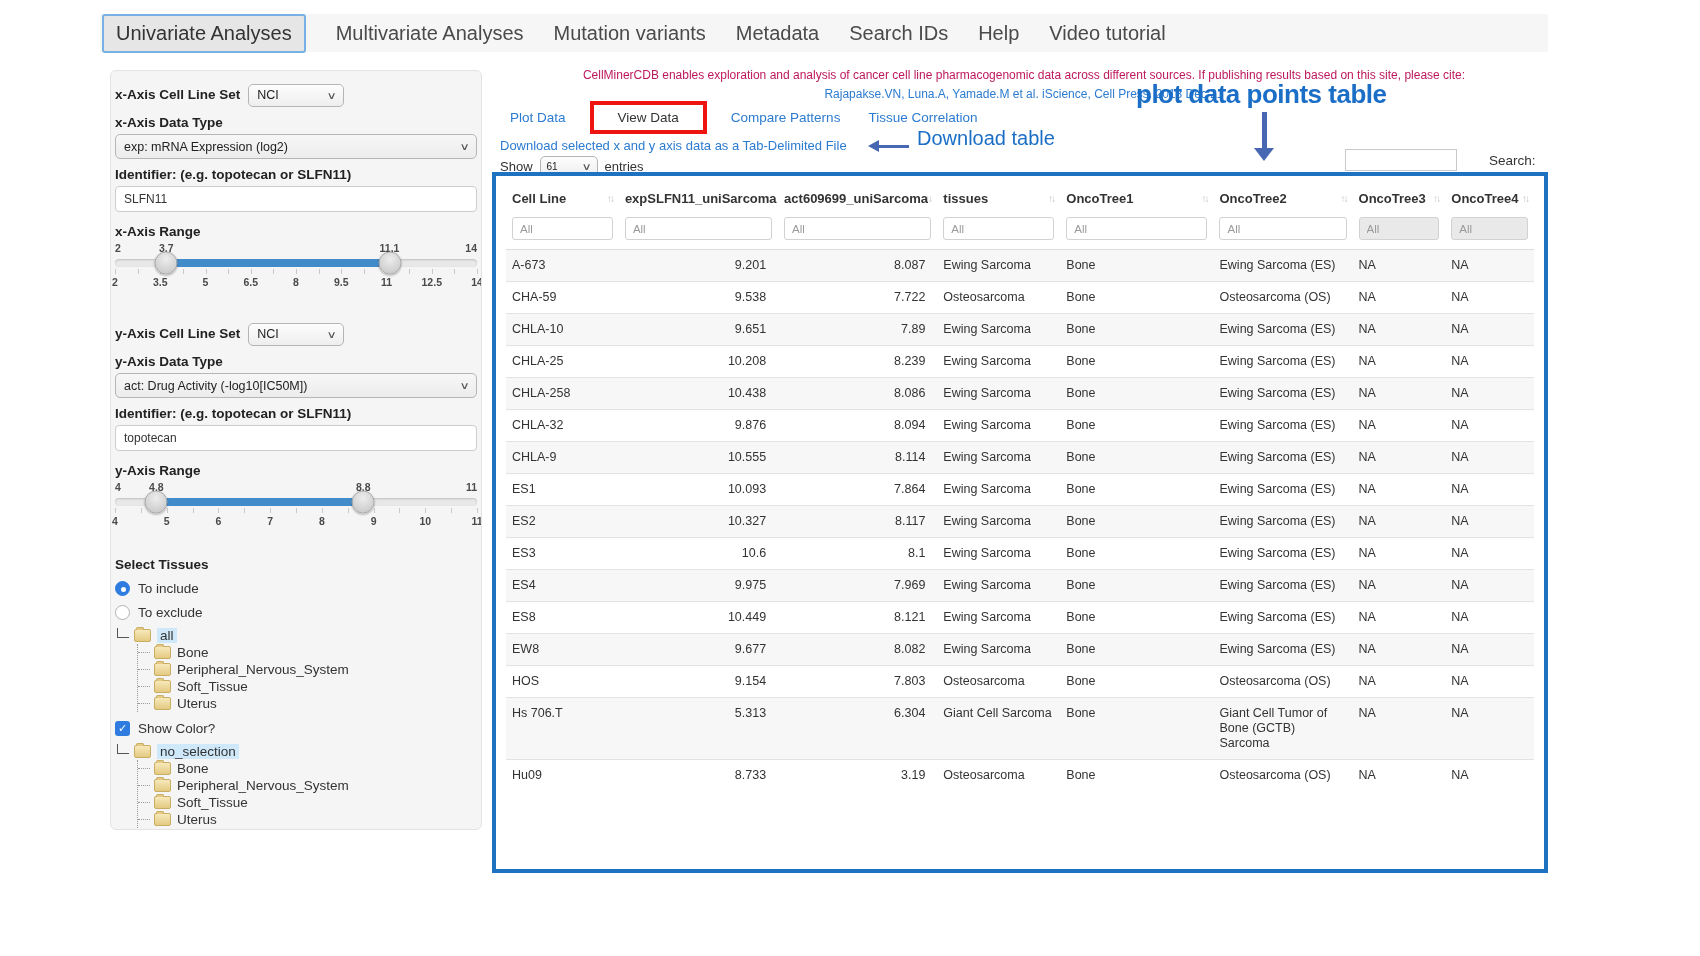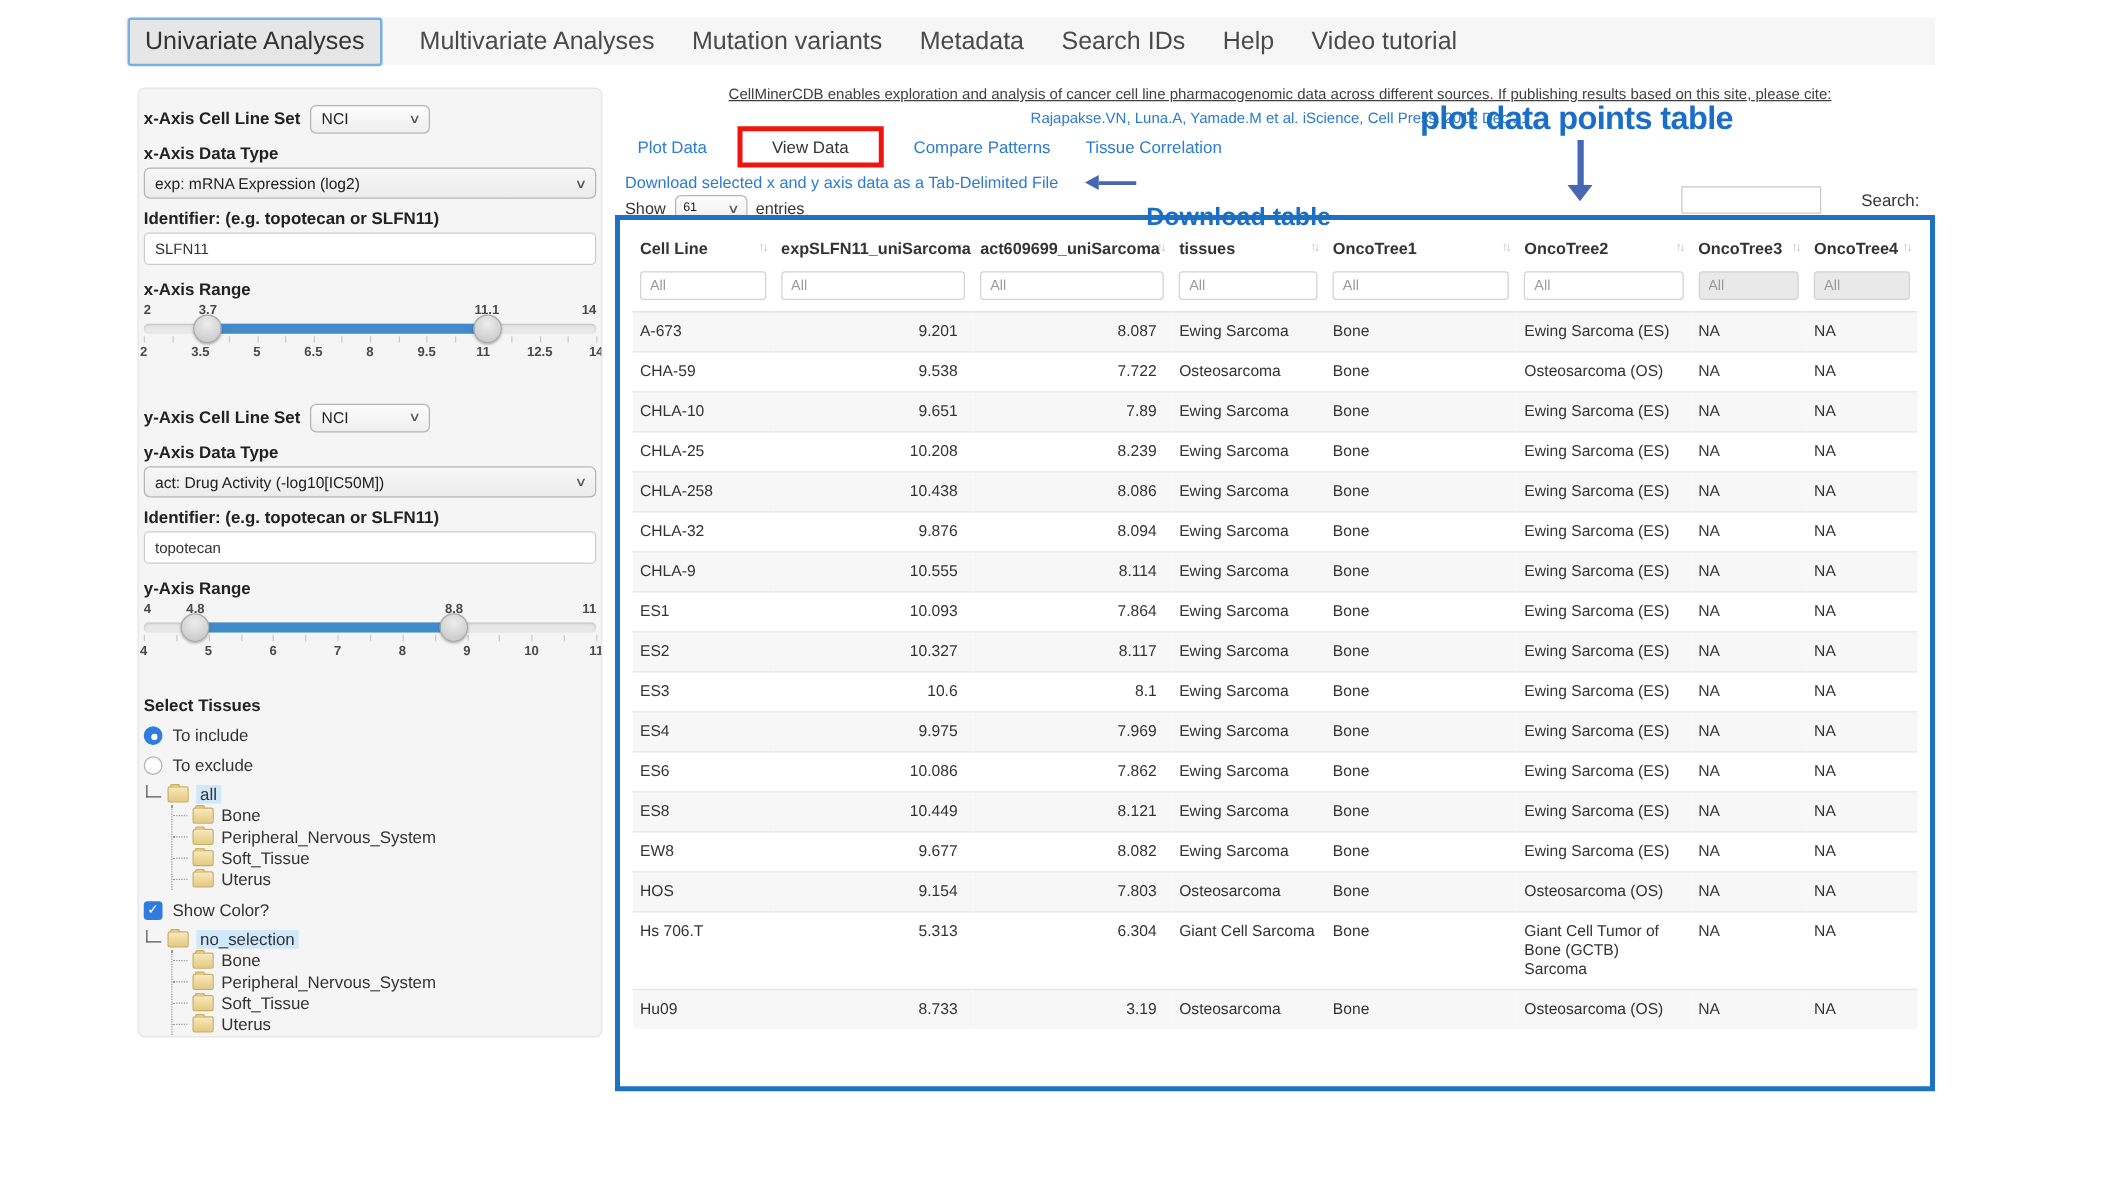--- a/index.html
+++ b/index.html
@@ -61,21 +61,21 @@
   .tree ul{list-style:none;margin:0;padding:0;margin-left:22px;border-left:1px dotted #9a9a9a;}
   .tree li{position:relative;padding-left:16px;height:17px;line-height:17px;display:flex;align-items:center;cursor:pointer;}
   .tree li::before{content:"";position:absolute;left:0;top:8px;width:12px;border-top:1px dotted #9a9a9a;}
   .folder{display:inline-block;width:15px;height:11px;background:linear-gradient(#f7e9bb,#e4ca82);border:1px solid #c9ad62;
           border-radius:2px;position:relative;margin-right:6px;vertical-align:-1px;flex:0 0 auto;}
   .folder::before{content:"";position:absolute;top:-3px;left:1px;width:6px;height:2px;background:#e4ca82;
           border:1px solid #c9ad62;border-bottom:none;border-radius:2px 2px 0 0;}
   .hl{background:#cfe9fb;padding:0 3px;}
 
   
-  #citation1{position:absolute;left:500px;top:68px;width:1048px;text-align:center;font-size:12px;color:#404040;text-decoration:underline;}
+  #citation1{position:absolute;left:500px;top:68px;width:1048px;text-align:center;font-size:12px;color:#be185d;}
   #citation2{position:absolute;left:500px;top:87px;width:1048px;text-align:center;font-size:12px;color:#2b7bd0;cursor:pointer;}
   #main-tabs{position:absolute;left:510px;top:110px;display:flex;align-items:center;gap:28px;font-size:13.5px;}
   .main-tab{color:#2b7bd0;cursor:pointer;white-space:nowrap;}
   .main-tab.active{color:#333;}
   .red-box{border:4px solid #ee1510;padding:5px 24px;margin:-9px -4px;}
   #download-link{position:absolute;left:500px;top:138px;font-size:13px;color:#2b7bd0;cursor:pointer;}
   #show-entries{position:absolute;left:500px;top:156px;display:flex;align-items:center;gap:7px;font-size:13px;color:#333;}
   #show-entries .sel{height:21px;width:58px;font-size:10px;padding:1px 6px;}
   #search-input{position:absolute;left:1345px;top:149px;width:112px;height:22px;border:1px solid #c9c9c9;background:#fff;
                 box-sizing:border-box;font-size:12px;padding:0 6px;font-family:"Liberation Sans",sans-serif;}
@@ -85,21 +85,21 @@
   #anno-plot-label{position:absolute;left:1136px;top:79px;font-size:26px;font-weight:bold;color:#1b6ec6;
                    letter-spacing:-.5px;white-space:nowrap;z-index:5;}
   #anno-down-arrow{position:absolute;left:1254px;top:112px;z-index:5;}
   #anno-down-arrow .stem{width:5px;height:36px;background:#4767b3;margin:0 auto;}
   #anno-down-arrow .head{width:0;height:0;border-left:10px solid transparent;border-right:10px solid transparent;
                          border-top:13px solid #4767b3;}
   #anno-left-arrow{position:absolute;left:868px;top:140px;display:flex;align-items:center;z-index:5;}
   #anno-left-arrow .head{width:0;height:0;border-top:6px solid transparent;border-bottom:6px solid transparent;
                          border-right:11px solid #4767b3;}
   #anno-left-arrow .stem{width:30px;height:3px;background:#4767b3;}
-  #anno-download-label{position:absolute;left:917px;top:127px;font-size:20px;font-weight:bold;color:#1b6ec6;z-index:5;margin-top:36px;}
+  #anno-download-label{position:absolute;left:917px;top:127px;font-size:20px;font-weight:normal;color:#1b6ec6;z-index:5;}
 
   
   #table-wrap{position:absolute;left:492px;top:172px;width:1056px;height:701px;border:4px solid #1d72c2;
               background:#fff;box-sizing:border-box;padding:2px 10px 0;overflow:hidden;}
   table{width:100%;border-collapse:collapse;table-layout:fixed;}
   th{font-size:13px;font-weight:bold;color:#333;text-align:left;padding:13px 6px 9px;cursor:pointer;white-space:nowrap;}
   .sort-icons{float:right;color:#c3c3c3;font-size:10px;letter-spacing:-2px;margin-top:2px;}
   .filter-cell{padding:2px 6px 9px;border-bottom:1px solid #dcdcdc;}
   .filter-input{width:100%;height:23px;border:1px solid #d2d2d2;border-radius:3px;padding:0 7px;font-size:11.5px;
                 box-sizing:border-box;background:#fff;color:#333;font-family:"Liberation Sans",sans-serif;}
@@ -490,30 +490,20 @@
           <td>ES4</td>
           <td class="num">9.975</td>
           <td class="num">7.969</td>
           <td>Ewing Sarcoma</td>
           <td>Bone</td>
           <td>Ewing Sarcoma (ES)</td>
           <td>NA</td>
           <td>NA</td>
         </tr>
         <tr>
-          <td>ES6</td>
-          <td class="num">10.086</td>
-          <td class="num">7.862</td>
-          <td>Ewing Sarcoma</td>
-          <td>Bone</td>
-          <td>Ewing Sarcoma (ES)</td>
-          <td>NA</td>
-          <td>NA</td>
-        </tr>
-        <tr>
           <td>ES8</td>
           <td class="num">10.449</td>
           <td class="num">8.121</td>
           <td>Ewing Sarcoma</td>
           <td>Bone</td>
           <td>Ewing Sarcoma (ES)</td>
           <td>NA</td>
           <td>NA</td>
         </tr>
         <tr>

